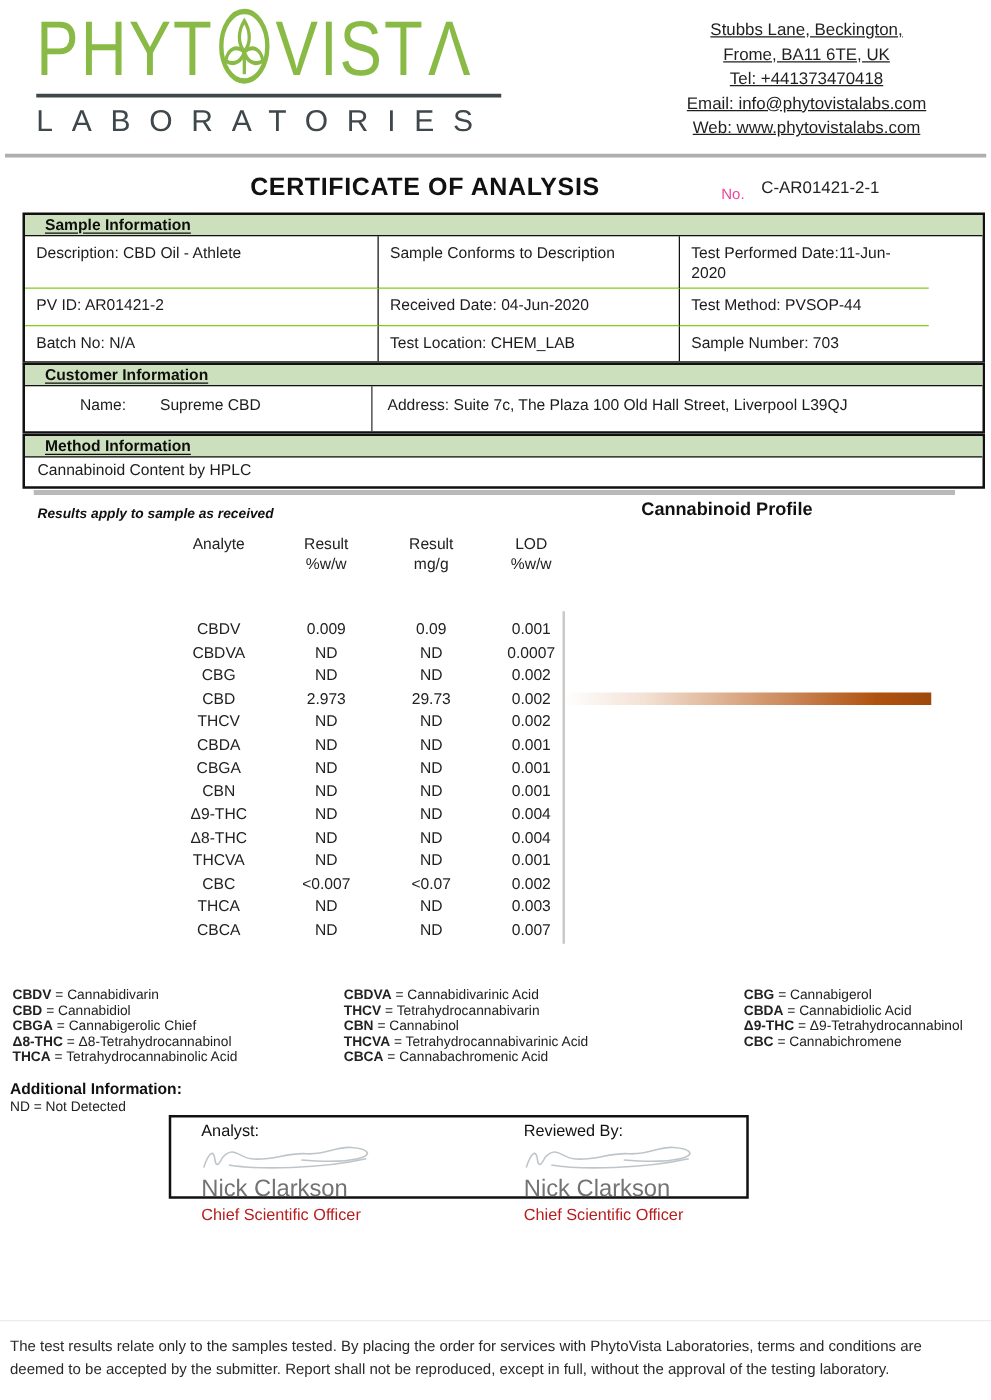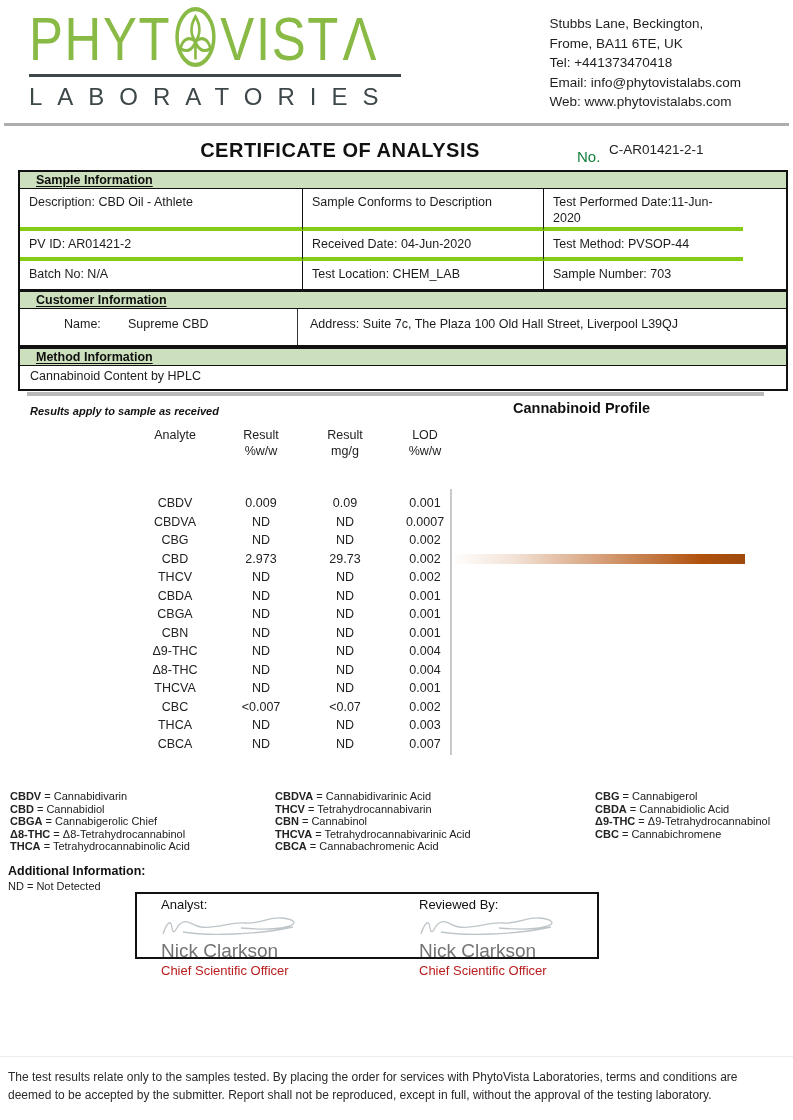--- a/index.html
+++ b/index.html
@@ -5,36 +5,36 @@
   html,body{margin:0;padding:0;background:#fff;}
   .page{position:relative;width:793px;height:1120px;background:#ffffff;overflow:hidden;
         font-family:"Liberation Sans",sans-serif;color:#1c1c1c;}
 
   
   .logo{position:absolute;left:18px;top:6px;margin-left:11px;}
   .logo-row{display:flex;align-items:center;gap:3px;transform:scaleX(0.82);transform-origin:left center;}
   .logo-word{font-size:62px;line-height:64px;font-weight:400;color:#8aba46;letter-spacing:2px;}
   .logo-divider{width:372px;height:3px;background:#3e4749;margin-top:2px;}
   .logo-sub{font-size:24px;font-weight:400;color:#3e4749;letter-spacing:15px;margin-top:6px;white-space:nowrap;}
-  .address{position:absolute;right:52px;top:14px;text-align:left;font-size:13.5px;line-height:19.5px;color:#1f1f1f;}
+  .address{position:absolute;right:52px;top:14px;text-align:center;font-size:13.5px;line-height:19.5px;color:#1f1f1f;text-decoration:underline;}
   .header-rule{position:absolute;left:4px;top:123px;width:785px;height:3px;background:#aeaeae;}
 
   
   .coa-title{position:absolute;left:0;top:139px;width:680px;text-align:center;
              font-size:20px;font-weight:bold;letter-spacing:0.5px;color:#111;}
-  .coa-no-label{position:absolute;left:577px;top:148px;font-size:15px;color:#15803d;}
+  .coa-no-label{position:absolute;left:577px;top:148px;font-size:12px;color:#ec4899;}
   .coa-number{position:absolute;left:609px;top:142px;font-size:13.5px;color:#222;}
 
   
   .info-section{position:absolute;left:18px;width:770px;border:2px solid #111;background:#fff;box-sizing:border-box;}
   .band{background:#cde0bd;border-bottom:1px solid #111;height:16px;padding-left:16px;
         font-size:12.5px;font-weight:bold;color:#0e0e0e;display:flex;align-items:center;}
   .band span{text-decoration:underline;text-underline-offset:2px;}
   .sample-grid{display:grid;grid-template-columns:283px 241px 199px;}
-  .sample-grid .cell{border-right:1px solid #111;border-bottom:4px solid #84cc16;
+  .sample-grid .cell{border-right:1px solid #111;border-bottom:1px solid #84cc16;
         padding:5px 6px 3px 9px;font-size:12.5px;line-height:16px;box-sizing:border-box;}
   .sample-grid .cell.last-col{border-right:none;}
   .sample-grid .cell.last-row{border-bottom:none;}
   .r1{height:42px;} .r2{height:30px;} .r3{height:28px;}
 
   .cust-row{display:flex;height:36px;font-size:12.5px;}
   .cust-name-cell{width:277px;display:flex;padding:8px 0 0 16px;box-sizing:border-box;}
   .cust-name-label{width:64px;margin-left:28px;}
   .cust-addr-cell{flex:1;border-left:1.5px solid #333;padding:8px 0 0 12px;box-sizing:border-box;}
 

